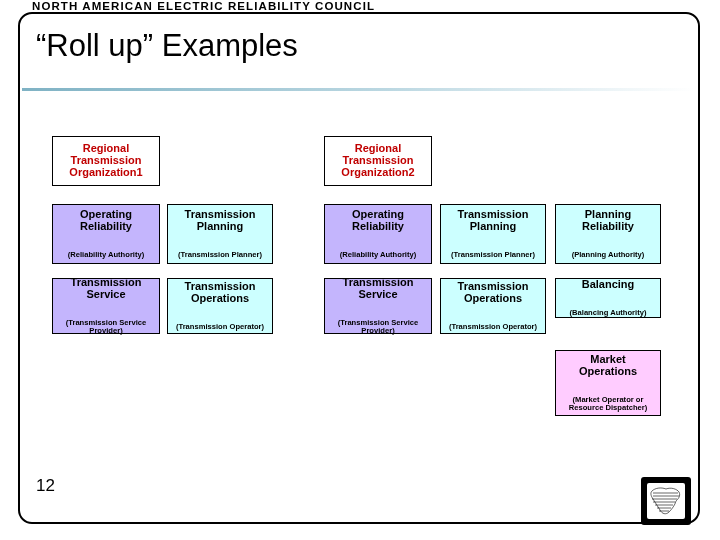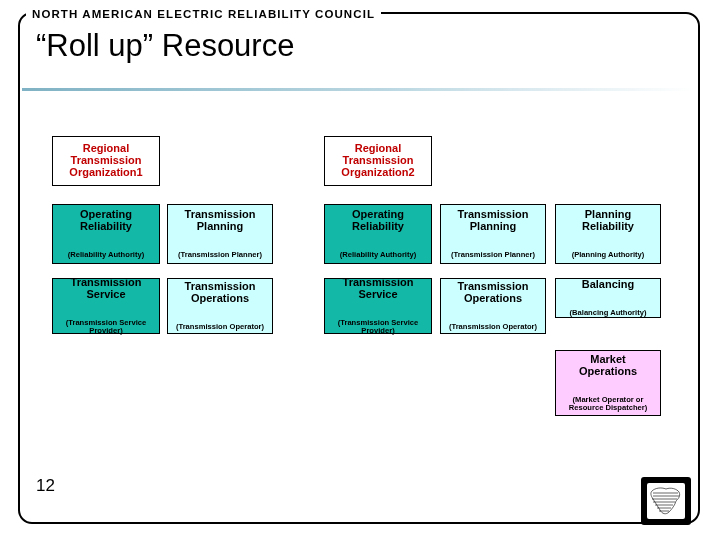--- a/index.html
+++ b/index.html
@@ -30,21 +30,21 @@
     width: 682px;
     height: 512px;
     border: 2px solid #000000;
     border-radius: 14px;
     box-sizing: border-box;
   }
 
   .brand-label {
     position: absolute;
     left: 26px;
-    top: 8px;
+    top: 0;
     background: #ffffff;
     padding: 0 6px;
     font-family: "Liberation Sans", sans-serif;
     font-size: 11.5px;
     font-weight: bold;
     letter-spacing: 1.1px;
     color: #000000;
     white-space: nowrap;
   }
 
@@ -102,21 +102,21 @@
 
   .node.rto {
     background: #ffffff;
   }
   .node.rto .title-l {
     color: #c00000;
     font-size: 11px;
     text-align: right;
   }
 
-  .node.yellow { background: #14b8a6; }
+  .node.yellow { background: #c4b5fd; }
   .node.cyan   { background: #ccffff; }
   .node.pink   { background: #ffccff; }
 
   
   .logo {
     position: absolute;
     left: 641px;
     top: 477px;
     width: 50px;
     height: 48px;
@@ -139,21 +139,21 @@
 </style>
 </head>
 <body>
 
 <div id="slide">
 
   <div class="frame-border"></div>
 
   <div class="brand-label">NORTH AMERICAN ELECTRIC RELIABILITY COUNCIL</div>
 
-  <div class="slide-title">“Roll up” Resource</div>
+  <div class="slide-title">“Roll up” Examples</div>
 
   <div class="title-rule"></div>
 
   <div class="node rto" style="left:52px; top:136px; width:108px; height:50px;">
     <span class="title-l">Regional</span>
     <span class="title-l">Transmission</span>
     <span class="title-l">Organization1</span>
   </div>
 
   <div class="node yellow" style="left:52px; top:204px; width:108px; height:60px;">

